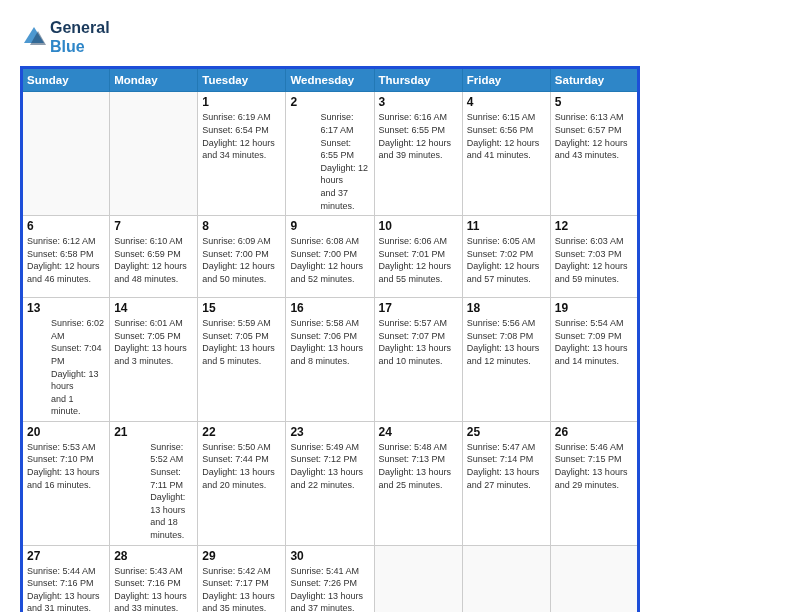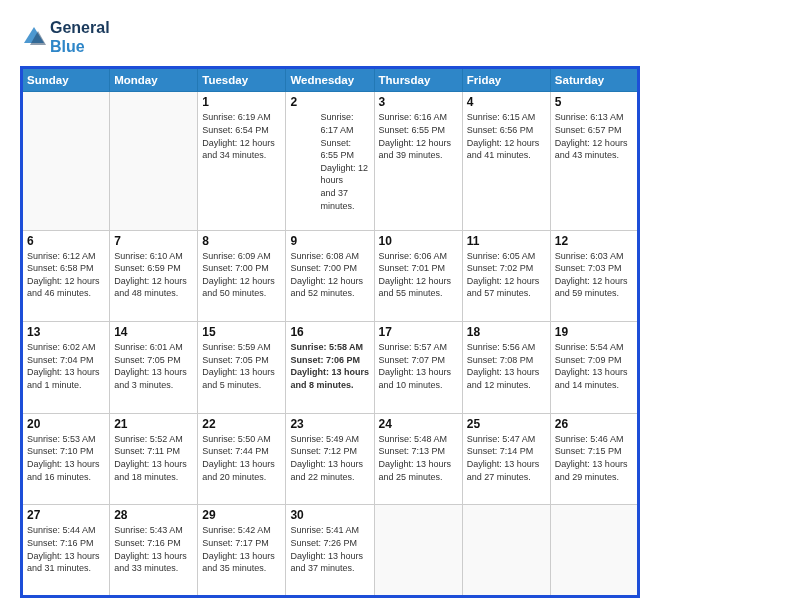--- a/index.html
+++ b/index.html
@@ -207,42 +207,42 @@
             <div class="day-num">12</div>
             <div class="cell-text" style="white-space: pre-line;">Sunrise: 6:03 AM
 Sunset: 7:03 PM
 Daylight: 12 hours
 and 59 minutes.</div>
           </td>
         </tr>
         <tr>
           <td>
             <div class="day-num">13</div>
-            <div class="cell-text" style="white-space: pre-line;">Sunrise: 6:02 AM
+            <div class="cell-text" style="white-space: pre-line; margin-left: 24px;">Sunrise: 6:02 AM
 Sunset: 7:04 PM
 Daylight: 13 hours
 and 1 minute.</div>
           </td>
           <td>
             <div class="day-num">14</div>
             <div class="cell-text" style="white-space: pre-line;">Sunrise: 6:01 AM
 Sunset: 7:05 PM
 Daylight: 13 hours
 and 3 minutes.</div>
           </td>
           <td>
             <div class="day-num">15</div>
             <div class="cell-text" style="white-space: pre-line;">Sunrise: 5:59 AM
 Sunset: 7:05 PM
 Daylight: 13 hours
 and 5 minutes.</div>
           </td>
           <td>
             <div class="day-num">16</div>
-            <div class="cell-text" style="white-space: pre-line; font-weight: bold;">Sunrise: 5:58 AM
+            <div class="cell-text" style="white-space: pre-line;">Sunrise: 5:58 AM
 Sunset: 7:06 PM
 Daylight: 13 hours
 and 8 minutes.</div>
           </td>
           <td>
             <div class="day-num">17</div>
             <div class="cell-text" style="white-space: pre-line;">Sunrise: 5:57 AM
 Sunset: 7:07 PM
 Daylight: 13 hours
 and 10 minutes.</div>
@@ -265,21 +265,21 @@
         <tr>
           <td>
             <div class="day-num">20</div>
             <div class="cell-text" style="white-space: pre-line;">Sunrise: 5:53 AM
 Sunset: 7:10 PM
 Daylight: 13 hours
 and 16 minutes.</div>
           </td>
           <td>
             <div class="day-num">21</div>
-            <div class="cell-text" style="white-space: pre-line;">Sunrise: 5:52 AM
+            <div class="cell-text" style="white-space: pre-line; margin-left: 36px;">Sunrise: 5:52 AM
 Sunset: 7:11 PM
 Daylight: 13 hours
 and 18 minutes.</div>
           </td>
           <td>
             <div class="day-num">22</div>
             <div class="cell-text" style="white-space: pre-line;">Sunrise: 5:50 AM
 Sunset: 7:44 PM
 Daylight: 13 hours
 and 20 minutes.</div>

